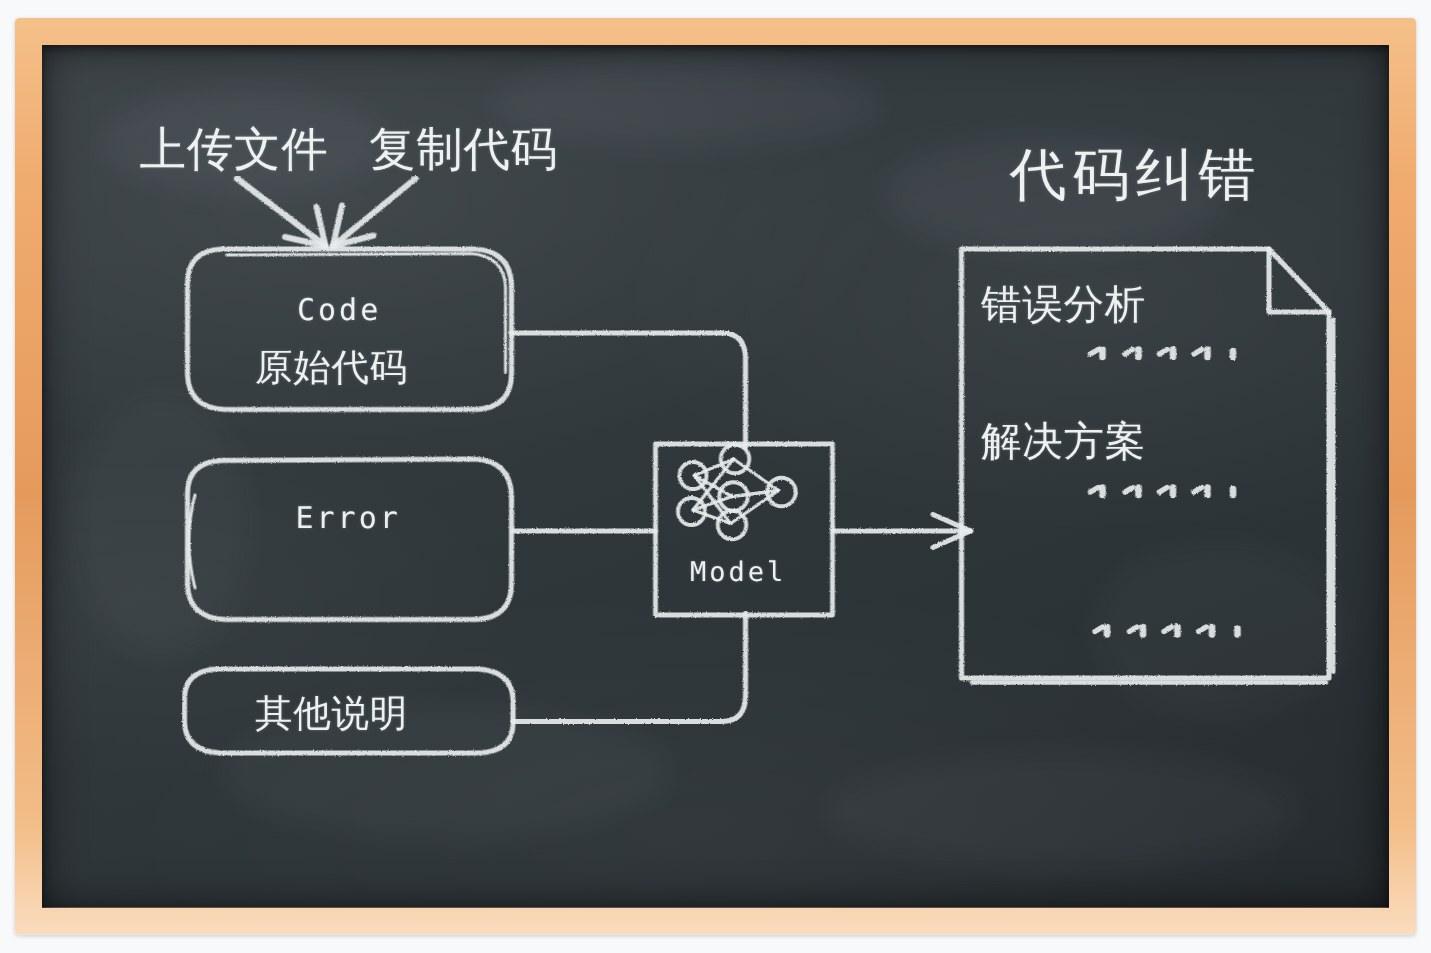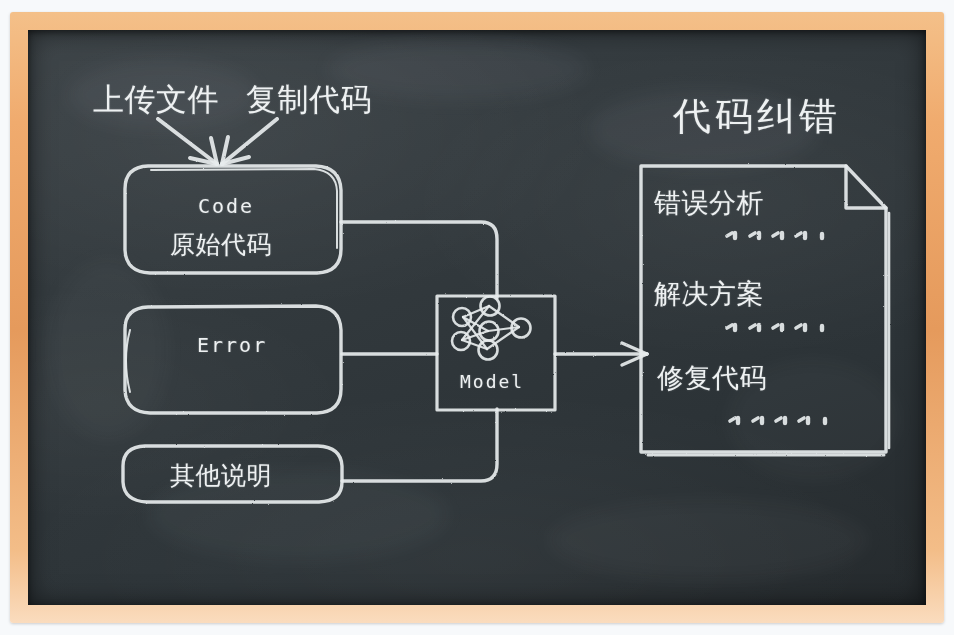--- a/index.html
+++ b/index.html
@@ -197,15 +197,14 @@
   <div class="ctext boxcn" style="left:170px;top:228px;">原始代码</div>
 
   <div class="ctext hand boxen" style="left:197px;top:333px;">Error</div>
 
   <div class="ctext boxcn" style="left:170px;top:459px;">其他说明</div>
 
   <div class="ctext hand modellbl" style="left:460px;top:371px;">Model</div>
 
   <div class="ctext doccn" style="left:654px;top:185px;">错误分析</div>
   <div class="ctext doccn" style="left:654px;top:276px;">解决方案</div>
-  <div class="ctext doccn" style="left:657px;top:360px;">修复代码</div>
 
 </div>
 
 </body></html>

